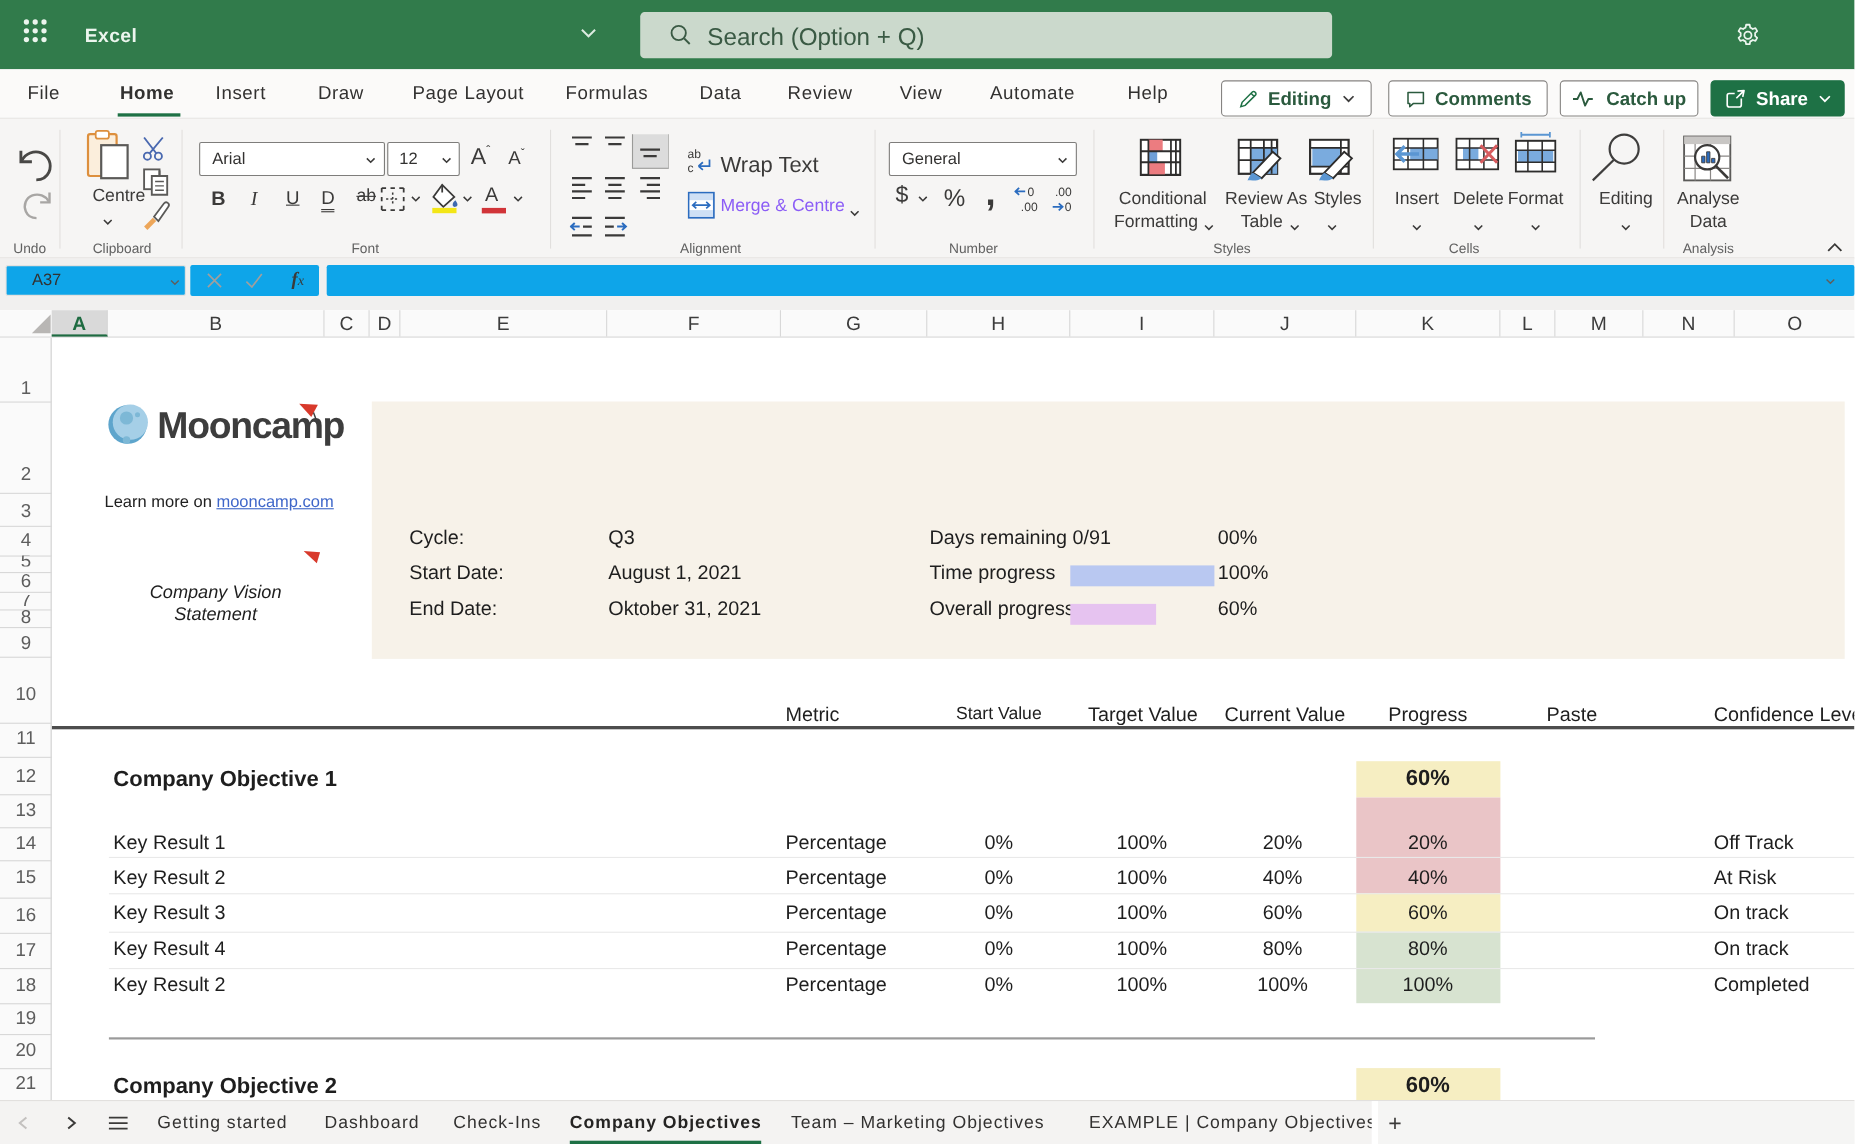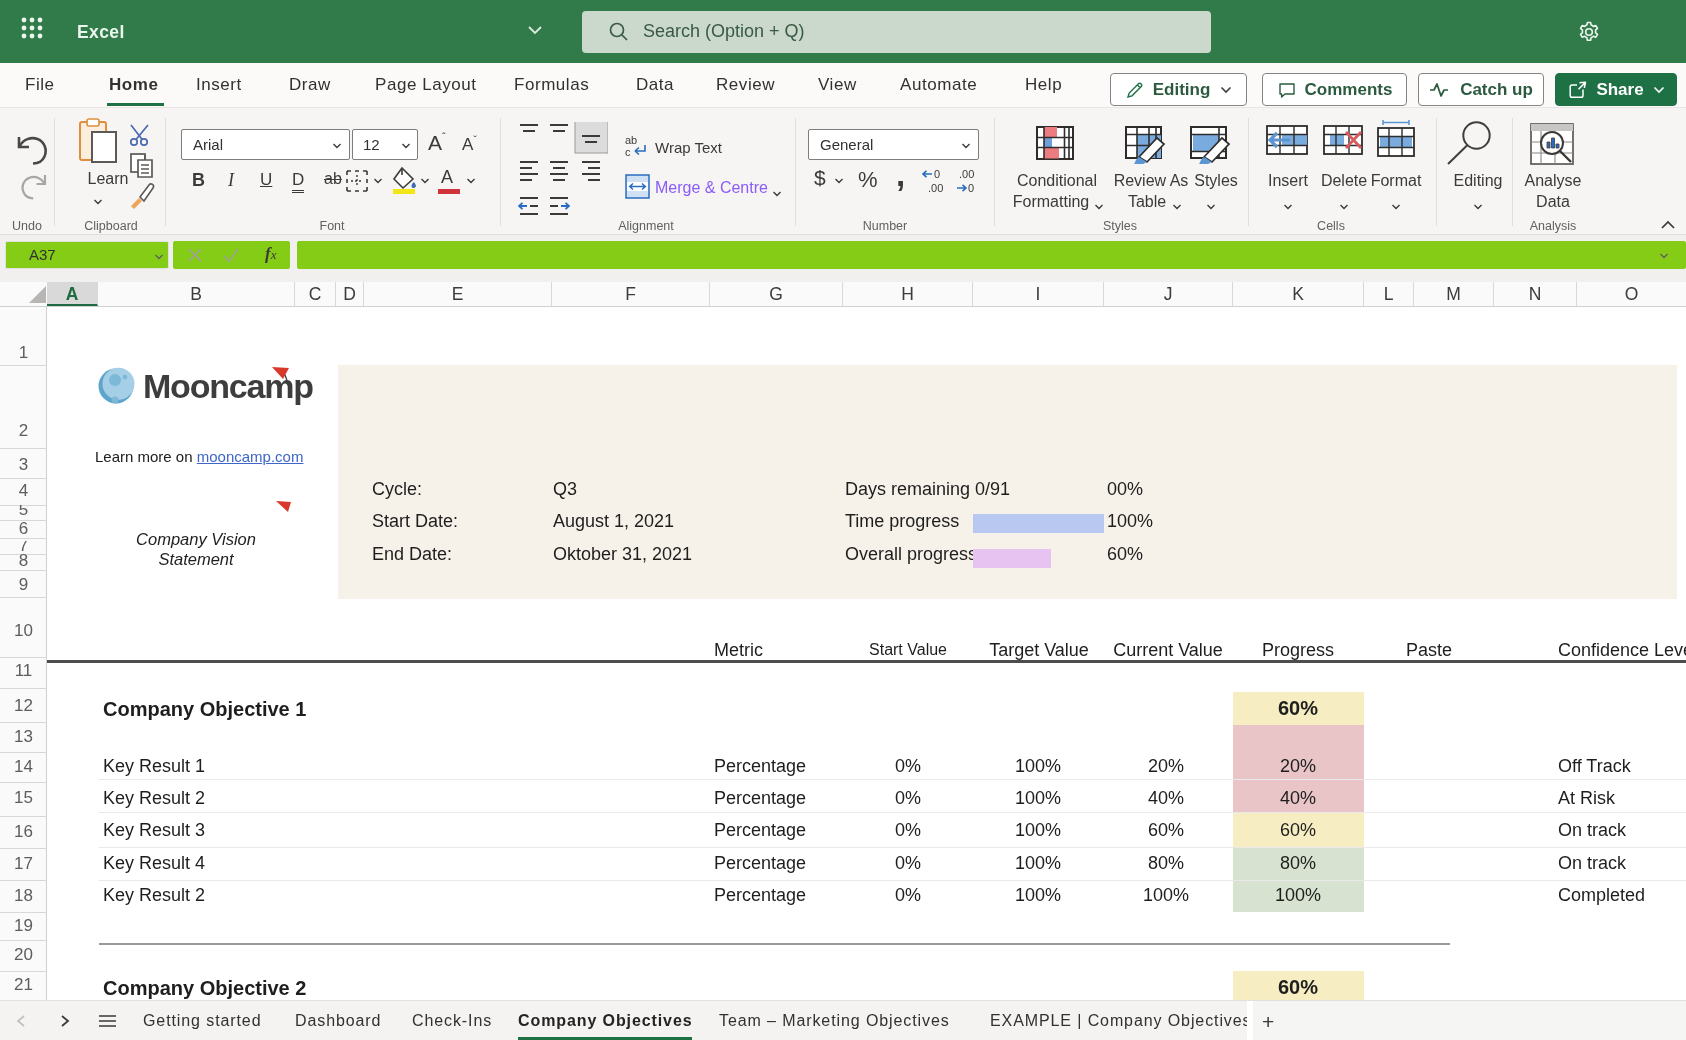--- a/index.html
+++ b/index.html
@@ -17,21 +17,21 @@
 .btn { position:absolute; top:10px; height:33px; border:1px solid #868482; border-radius:4px; background:#fff; display:flex; align-items:center; justify-content:center; font-size:17px; color:#2b5a3e; font-weight:bold; }
 
 #ribbon { position:absolute; left:0; top:107px; width:1686px; height:128px; background:#f6f5f4; border-top:1px solid #e8e6e4; border-bottom:1px solid #e1dfdd; }
 .gsep { position:absolute; top:10px; height:108px; width:1px; background:#e1dfdd; }
 .glabel { position:absolute; top:111px; font-size:12.5px; color:#616161; transform:translateX(-50%); }
 .combo { position:absolute; background:#fff; border:1px solid #7e7d7b; border-radius:2px; font-size:15px; color:#323130; }
 .chev { position:absolute; width:10px; height:10px; }
 .icontxt { position:absolute; font-size:16px; color:#3b3a39; transform:translateX(-50%); white-space:nowrap; }
 
 #fbar { position:absolute; left:0; top:235px; width:1686px; height:47px; background:#f1f0ef; }
-.fwhite { position:absolute; background:#84cc16; border-radius:2px; }
+.fwhite { position:absolute; background:#0ea5e9; border-radius:2px; }
 
 #colhead { position:absolute; left:0; top:282px; width:1686px; height:25px; background:#fafafa; border-bottom:1px solid #cfcfcf; }
 .ch { position:absolute; top:0; height:24px; line-height:24px; text-align:center; font-size:17.5px; color:#3c3c3c; border-right:1px solid #d8d8d8; }
 
 #grid { position:absolute; left:0; top:307px; width:1686px; height:693px; background:#fff; overflow:hidden; }
 #rowhead { position:absolute; left:0; top:0; width:47px; height:693px; background:#fafafa; border-right:1px solid #cfcfcf; }
 .rh { position:absolute; left:0; width:47px; text-align:center; font-size:17px; color:#5d5d5d; transform:translateY(-50%); }
 .rline { position:absolute; left:0; width:47px; height:1px; background:#d8d8d8; }
 .celltxt { position:absolute; font-size:18px; color:#1e1e1e; white-space:nowrap; }
 .ctr { transform:translate(-50%,-50%); }
@@ -59,21 +59,21 @@
     </svg>
     <div class="abs" style="left:77px;top:22px;font-size:17.5px;color:#ecf5ee;font-weight:bold;letter-spacing:0.4px">Excel</div>
     <svg class="abs" style="left:527px;top:25px" width="16" height="10" viewBox="0 0 16 10">
         <path d="M2 2 L8 8 L14 2" stroke="#dcebe0" stroke-width="1.8" fill="none"></path>
       </svg>
     <div id="searchbox">
       <svg class="abs" style="left:26px;top:10px" width="22" height="22" viewBox="0 0 22 22">
           <circle cx="9" cy="9" r="6.5" stroke="#3a5a44" stroke-width="1.7" fill="none"></circle>
           <path d="M14 14 L19 19" stroke="#3a5a44" stroke-width="1.7"></path>
         </svg>
-      <div class="abs" style="left:61px;top:10px;font-size:18px;color:#3a5a44">Search (Option + Q)</div>
+      <div class="abs" style="left:61px;top:10px;font-size:22px;color:#3a5a44">Search (Option + Q)</div>
     </div>
     <svg class="abs" style="left:1577px;top:20px" width="24" height="24" viewBox="0 0 24 24">
       <path fill="none" stroke="#ecf5ee" stroke-width="1.6" stroke-linejoin="round" d="M10.4 2.5 h3.2 l0.55 2.6 a7.2 7.2 0 0 1 2.2 1.27 l2.52 -0.83 1.6 2.77 -1.97 1.78 a7.2 7.2 0 0 1 0 2.54 l1.97 1.78 -1.6 2.77 -2.52 -0.83 a7.2 7.2 0 0 1 -2.2 1.27 l-0.55 2.6 h-3.2 l-0.55 -2.6 a7.2 7.2 0 0 1 -2.2 -1.27 l-2.52 0.83 -1.6 -2.77 1.97 -1.78 a7.2 7.2 0 0 1 0 -2.54 l-1.97 -1.78 1.6 -2.77 2.52 0.83 a7.2 7.2 0 0 1 2.2 -1.27 Z"></path>
       <circle cx="12" cy="12" r="3.3" fill="none" stroke="#ecf5ee" stroke-width="1.6"></circle>
     </svg>
   </div>
   <div id="menubar">
     <div class="mitem" style="left:25px">File</div>
     <div class="mitem" style="left:109px;font-weight:bold">Home</div>
     <div class="abs" style="left:107px;top:40px;width:57px;height:3px;background:#1e7145"></div>
@@ -138,21 +138,21 @@
           <path d="M3 3 V12 H11.5" stroke="#a8a6a4" stroke-width="2.2" fill="none"></path>
           <path d="M3.7 11.2 C6.5 6, 13 3.6,18.5 5.7 C 24.5 8, 27 14.5, 24.5 20.3 C 22.8 24.2, 19 26.3, 14.8 26.3" stroke="#a8a6a4" stroke-width="2.2" fill="none"></path>
         </g>
       </svg>
 
     <svg class="abs" style="left:77px;top:10px" width="44" height="46" viewBox="0 0 44 46">
       <rect x="3" y="4" width="26" height="38" rx="2" fill="#fbeedc" stroke="#dd8f3d" stroke-width="2"></rect>
       <rect x="10" y="1" width="12" height="7" rx="2" fill="#fff" stroke="#dd8f3d" stroke-width="1.6"></rect>
       <rect x="15" y="14" width="24" height="30" fill="#fff" stroke="#5b5a58" stroke-width="2"></rect>
     </svg>
-    <div class="icontxt" style="left:108px;top:62px">Learn</div>
+    <div class="icontxt" style="left:108px;top:62px">Centre</div>
     <svg class="chev" style="left:93px;top:89px" viewBox="0 0 10 10">
         <path d="M1.5 3 L5 6.5 L8.5 3" stroke="#3b3a39" stroke-width="1.4" fill="none"></path>
       </svg>
 
     <svg class="abs" style="left:129px;top:15px" width="25" height="25" viewBox="0 0 25 25">
         <g stroke="#4a69b0" stroke-width="1.7" fill="none">
           <circle cx="5" cy="19" r="3.2"></circle>
           <circle cx="15" cy="19" r="3.2"></circle>
           <path d="M7 16.5 L19 2 M13.2 16.5 L2 2"></path>
         </g>
@@ -229,21 +229,21 @@
       </g>
       <path d="M9 84 H1 M4.5 80.8 L1 84 L4.5 87.2" stroke="#2b6cbf" stroke-width="1.8" fill="none"></path>
       <path d="M43 84 h8 M47.5 80.8 L51 84 L47.5 87.2" stroke="#2b6cbf" stroke-width="1.8" fill="none"></path>
     </svg>
 
     <svg class="abs" style="left:625px;top:26px" width="25" height="26" viewBox="0 0 25 26">
         <text x="0" y="10" font-size="11" fill="#3b3a39" font-family="Liberation Sans">ab</text>
         <text x="0" y="22" font-size="11" fill="#3b3a39" font-family="Liberation Sans">c</text>
         <path d="M10 17 h10 v-6 M10 17 l4 -3.5 M10 17 l4 3.5" stroke="#2b6cbf" stroke-width="1.6" fill="none"></path>
       </svg>
-    <div class="abs" style="left:655px;top:31px;font-size:15px;color:#3b3a39">Wrap Text</div>
+    <div class="abs" style="left:655px;top:31px;font-size:20px;color:#3b3a39">Wrap Text</div>
 
     <svg class="abs" style="left:625px;top:66px" width="25" height="25" viewBox="0 0 25 25">
         <rect x="1" y="1" width="23" height="23" fill="#cfe0f5" stroke="#2b6cbf" stroke-width="1.5"></rect>
         <rect x="2" y="8" width="21" height="9" fill="#fff"></rect>
         <path d="M5 12.5 h15 M8 9.5 l-3.3 3 3.3 3 M17 9.5 l3.3 3 -3.3 3" stroke="#2b6cbf" stroke-width="1.5" fill="none"></path>
       </svg>
     <div class="abs" style="left:655px;top:71px;font-size:16px;color:#8b5cf6">Merge &amp; Centre</div>
     <svg class="chev" style="left:772px;top:81px" viewBox="0 0 10 10">
         <path d="M1.5 3 L5 6.5 L8.5 3" stroke="#3b3a39" stroke-width="1.4" fill="none"></path>
       </svg>

